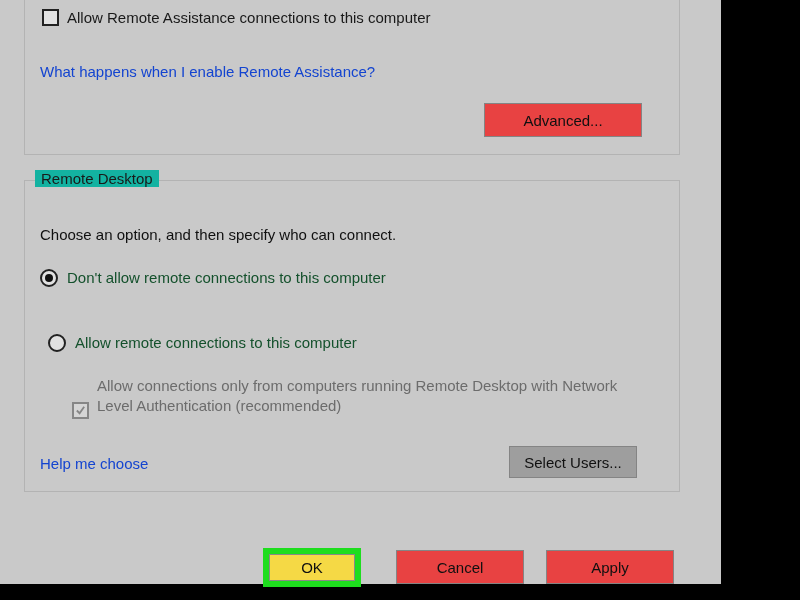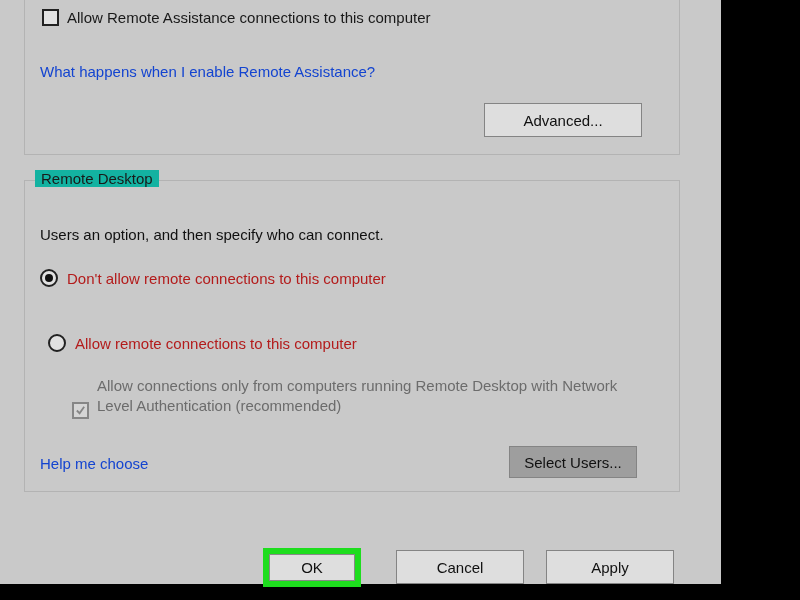--- a/index.html
+++ b/index.html
@@ -56,21 +56,21 @@
   .link {
     color: #1446d6;
     cursor: pointer;
   }
   .link-ra {
     position: absolute;
     left: 40px;
     top: 63px;
   }
   .btn {
-    background: #e5e5e5;
+    background: #ef4444;
     border: 1px solid #888;
     color: #111;
     text-align: center;
     box-sizing: border-box;
     cursor: pointer;
     display: flex;
     align-items: center;
     justify-content: center;
     font-size: 15px;
   }
@@ -100,22 +100,21 @@
     color: #1a1a1a;
   }
   .rd-desc {
     position: absolute;
     left: 40px;
     top: 226px;
     color: #111;
   }
   .radio-row {
     display: flex;
-    align-items: center;
-    color: #b91c1c;
+    color: #14532d;
   }
   .radio-row .radio {
     width: 18px;
     height: 18px;
     border: 2px solid #222;
     border-radius: 50%;
     margin-right: 9px;
     box-sizing: border-box;
     display: inline-flex;
     align-items: center;
@@ -167,21 +166,21 @@
     height: 32px;
     background: #a3a3a3;
   }
   
   .btn-ok {
     position: absolute;
     left: 269px;
     top: 554px;
     width: 86px;
     height: 27px;
-    background: #e5e5e5;
+    background: #fde047;
     border: 1px solid #8c8c8c;
     box-shadow: 0 0 0 6px #1fe41f;
   }
   .btn-cancel {
     position: absolute;
     left: 396px;
     top: 550px;
     width: 128px;
     height: 34px;
   }
@@ -209,21 +208,21 @@
     <a class="link link-ra">What happens when I enable Remote Assistance?</a>
 
     <div class="btn btn-advanced">
       <span>Advanced...</span>
     </div>
 
     <div class="group-rd">
       <span class="legend">Remote Desktop</span>
     </div>
 
-    <div class="rd-desc">Users an option, and then specify who can connect.</div>
+    <div class="rd-desc">Choose an option, and then specify who can connect.</div>
 
     <div class="radio-row radio-1">
       <span class="radio">
           <span class="dot"></span>
         </span>
       <span>Don't allow remote connections to this computer</span>
     </div>
 
     <div class="radio-row radio-2">
       <span class="radio"></span>

